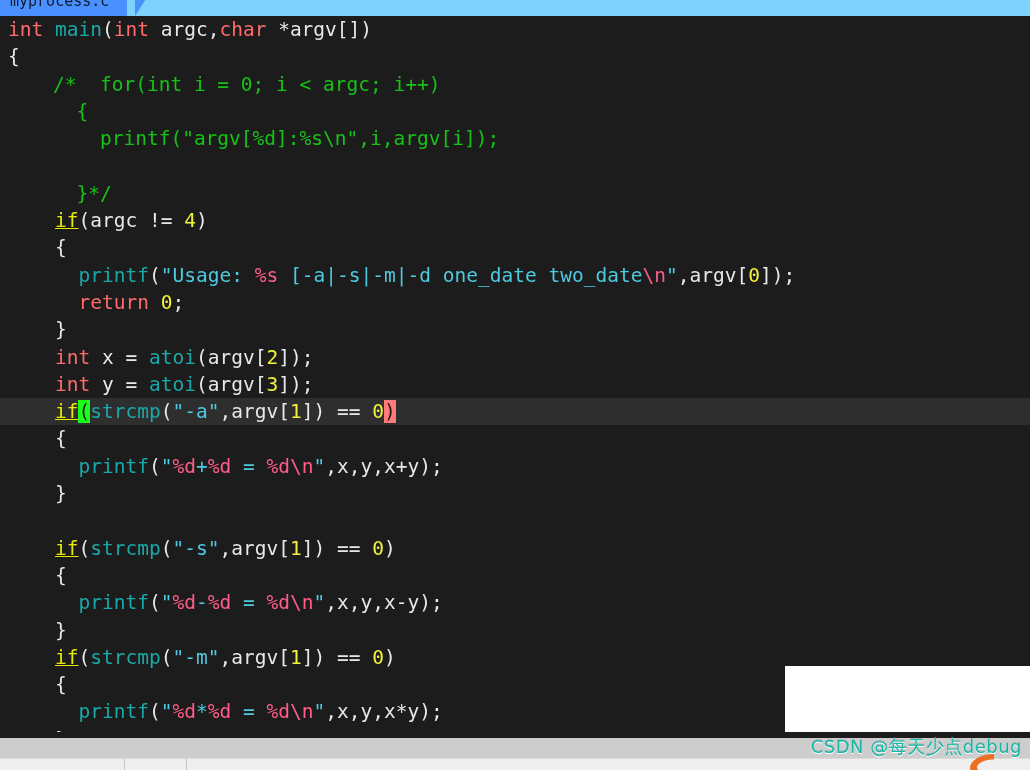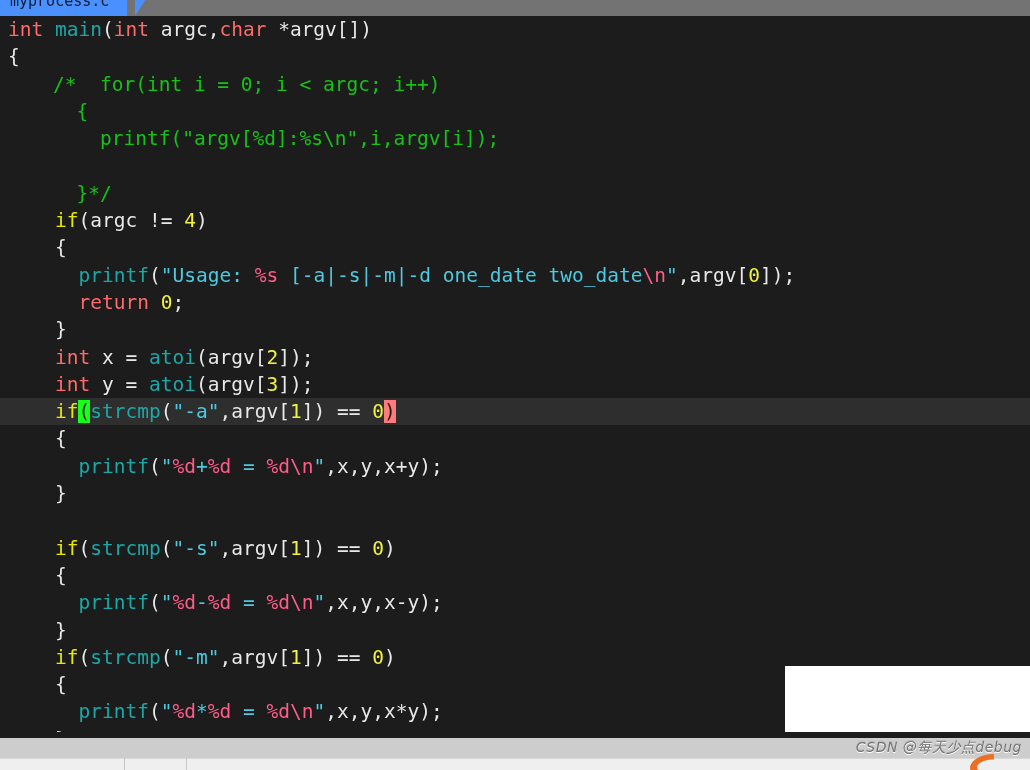--- a/index.html
+++ b/index.html
@@ -16,21 +16,21 @@
     background: #1c1c1c;
     font-family: "DejaVu Sans Mono", "Liberation Mono", monospace;
   }
 
   
   .tabstrip {
     position: absolute;
     left: 0; top: 0;
     width: 1030px;
     height: 16px;
-    background: #737373;
+    background: #7dd3fc;
     overflow: hidden;
   }
   .tab-active {
     position: absolute;
     left: 0; top: -12px;
     height: 28px;
     padding: 0 18px 0 10px;
     background: #4a90ff;
     color: #0d1a2e;
     font-size: 15px;
@@ -72,21 +72,21 @@
     padding-left: 8px;
     white-space: pre;
   }
   .ln.hl {
     background: #2e2e2e;
   }
 
   
   .kw    { color: #ff6b6b; }   
   .fn    { color: #1aa8a8; }   
-  .ctrl  { color: #e8e800; }   
+  .ctrl  { color: #e8e800; text-decoration: underline; }   
   .num   { color: #f2f23d; }   
   .str   { color: #4ec9e0; }   
   .pct   { color: #ff5c8a; }   
   .cmt   { color: #17c217; margin-left: 45px; }   
   .pn    { color: #e8e8e8; }
 
   .cursor-par {
     background: #19ff19;
     color: #1c1c1c;
   }
@@ -138,27 +138,26 @@
     height: 12px;
     background: #c6c6c6;
   }
 
   
   .watermark {
     position: absolute;
     right: 8px;
     top: 736px;
     font-family: "DejaVu Sans", "Liberation Sans", sans-serif;
-    font-size: 14px;
+    font-size: 18px;
     line-height: 22px;
-    color: #737373;
+    color: #14b8a6;
     text-shadow: 0 1px 0 #ffffff, 0 -1px 0 #b5b5b5;
     white-space: nowrap;
     letter-spacing: 0.5px;
-    font-style: italic;
   }
   .csdn-logo {
     position: absolute;
     right: 24px;
     top: 752px;
     width: 42px;
     height: 24px;
     overflow: hidden;
   }
 </style>

